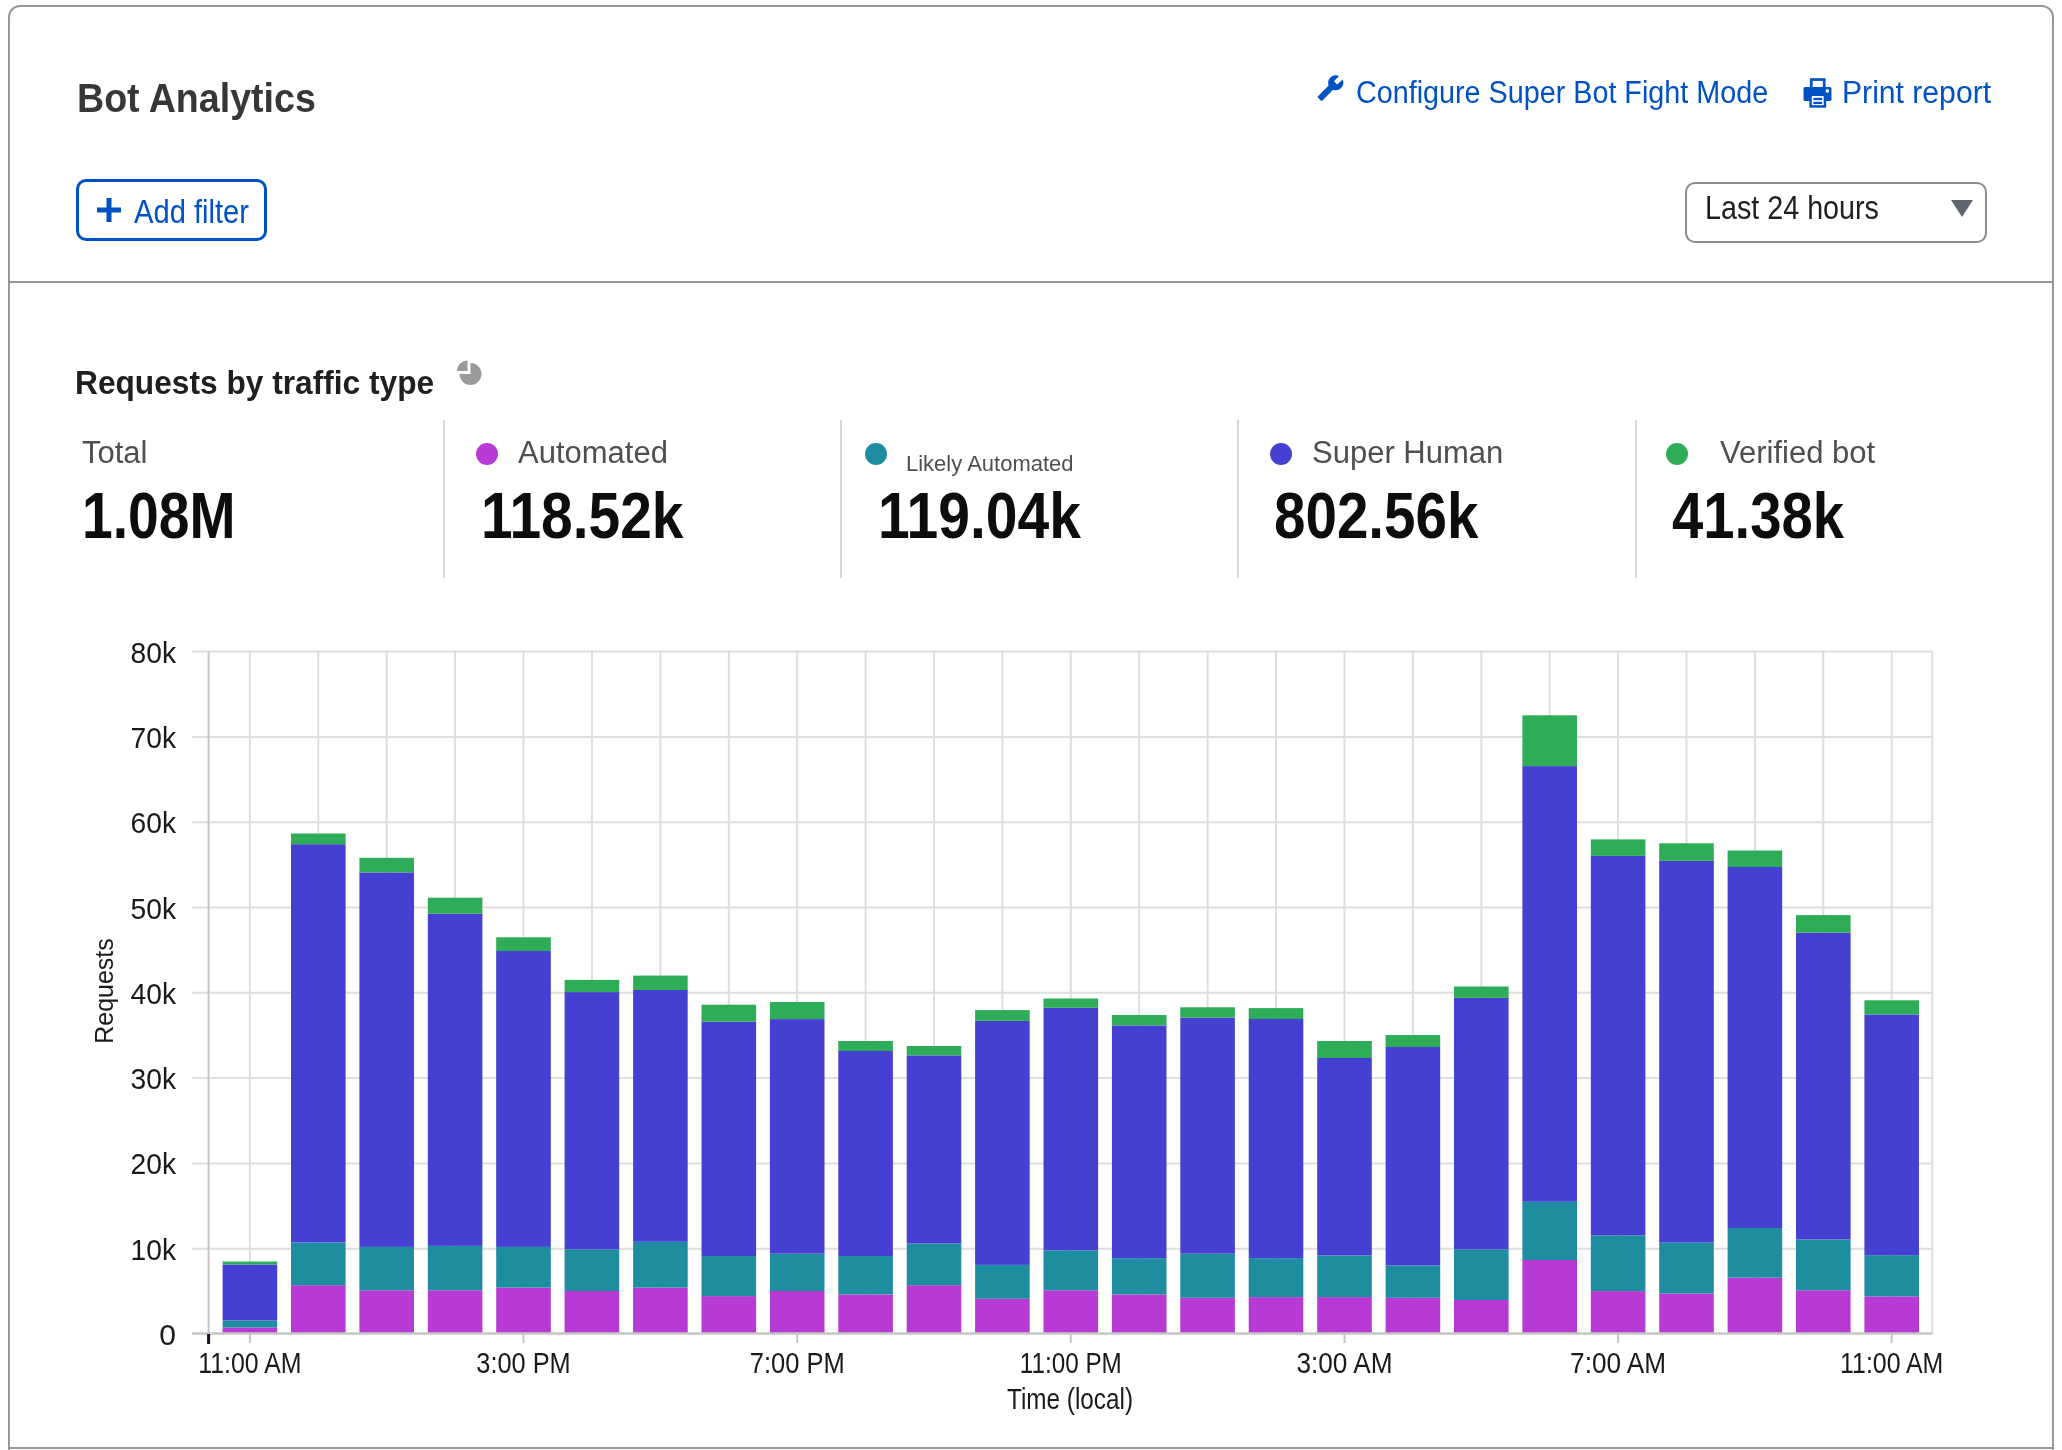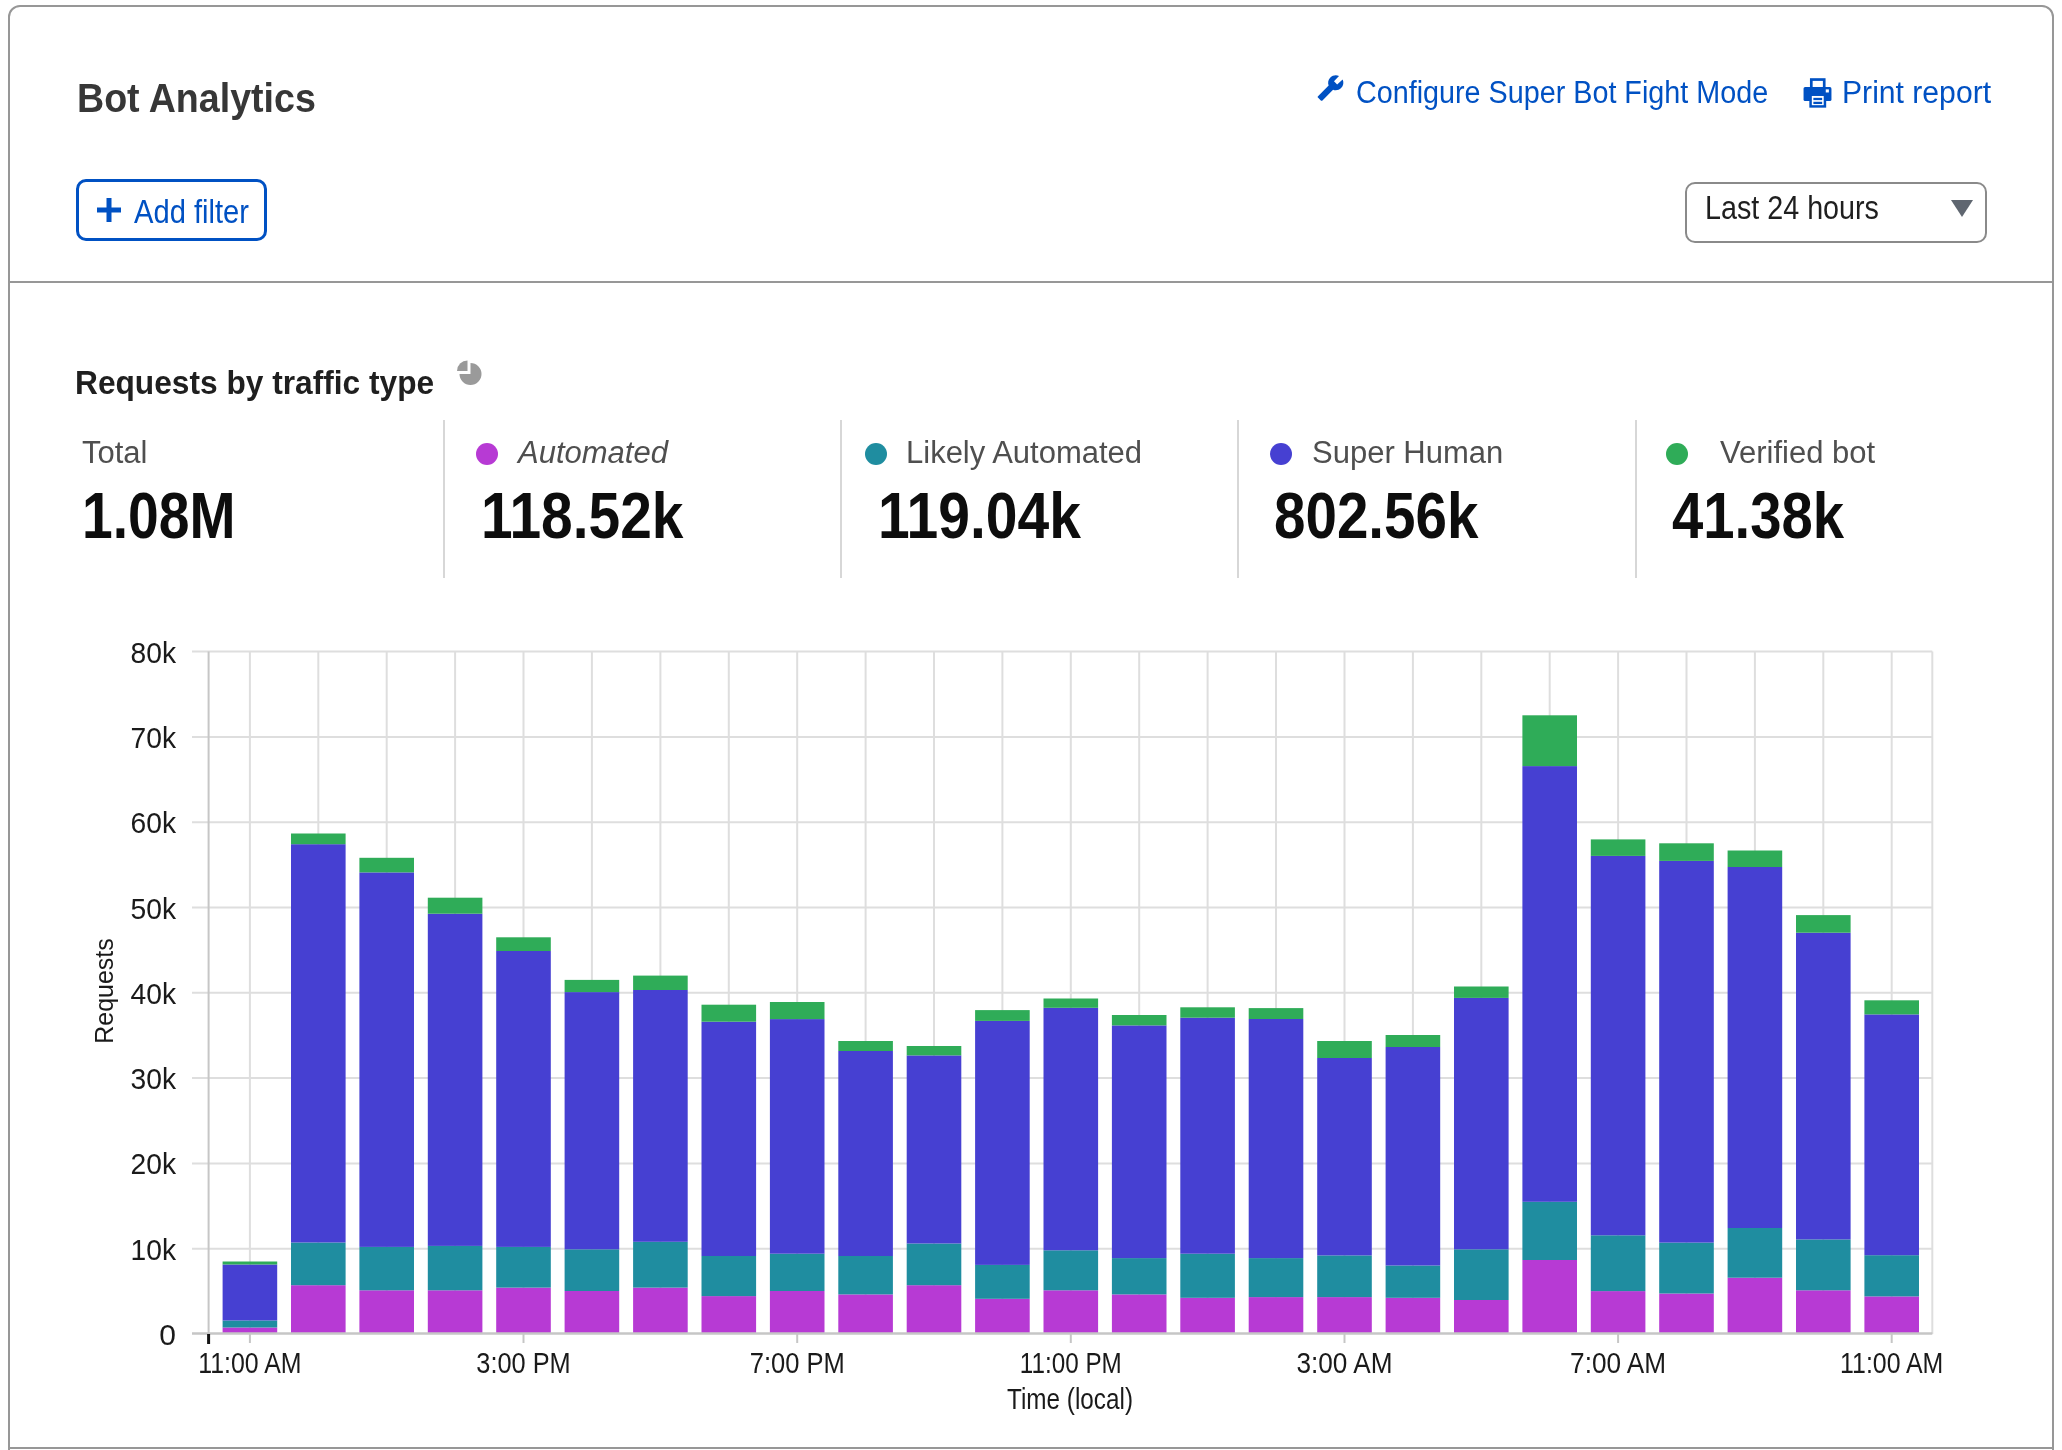--- a/index.html
+++ b/index.html
@@ -49,25 +49,25 @@
 
 <div class="abs" style="left:443px; top:420px; width:2px; height:158px; background:#d7d7d7;"></div>
 <div class="abs" style="left:840px; top:420px; width:2px; height:158px; background:#d7d7d7;"></div>
 <div class="abs" style="left:1237px; top:420px; width:2px; height:158px; background:#d7d7d7;"></div>
 <div class="abs" style="left:1635px; top:420px; width:2px; height:158px; background:#d7d7d7;"></div>
 
 <div class="abs sx" style="left:82px; top:437px; font-size:31px; color:#4f4f4f;">Total</div>
 <div class="abs sx" style="left:82px; top:483px; font-size:65px; font-weight:bold; color:#0d0d0d; transform:scaleX(0.85);">1.08M</div>
 
 <div class="abs" style="left:476px; top:443px; width:22px; height:22px; border-radius:50%; background:#b73ad4;"></div>
-<div class="abs sx" style="left:518px; top:437px; font-size:31px; color:#4f4f4f;font-style:italic;">Automated</div>
+<div class="abs sx" style="left:518px; top:437px; font-size:31px; color:#4f4f4f;">Automated</div>
 <div class="abs sx" style="left:481px; top:483px; font-size:65px; font-weight:bold; color:#0d0d0d; transform:scaleX(0.875);">118.52k</div>
 
 <div class="abs" style="left:865px; top:443px; width:22px; height:22px; border-radius:50%; background:#1f8da0;"></div>
-<div class="abs sx" style="left:906px; top:437px; font-size:31px; color:#4f4f4f;">Likely Automated</div>
+<div class="abs sx" style="left:906px; top:453px; font-size:22px; color:#4f4f4f;">Likely Automated</div>
 <div class="abs sx" style="left:878px; top:483px; font-size:65px; font-weight:bold; color:#0d0d0d; transform:scaleX(0.877);">119.04k</div>
 
 <div class="abs" style="left:1270px; top:443px; width:22px; height:22px; border-radius:50%; background:#4640d2;"></div>
 <div class="abs sx" style="left:1312px; top:437px; font-size:31px; color:#4f4f4f;">Super Human</div>
 <div class="abs sx" style="left:1274px; top:483px; font-size:65px; font-weight:bold; color:#0d0d0d; transform:scaleX(0.87);">802.56k</div>
 
 <div class="abs" style="left:1666px; top:443px; width:22px; height:22px; border-radius:50%; background:#2fac58;"></div>
 <div class="abs sx" style="left:1708px; top:437px; font-size:31px; color:#4f4f4f;margin-left:12px;">Verified bot</div>
 <div class="abs sx" style="left:1672px; top:483px; font-size:65px; font-weight:bold; color:#0d0d0d; transform:scaleX(0.865);">41.38k</div>
 

